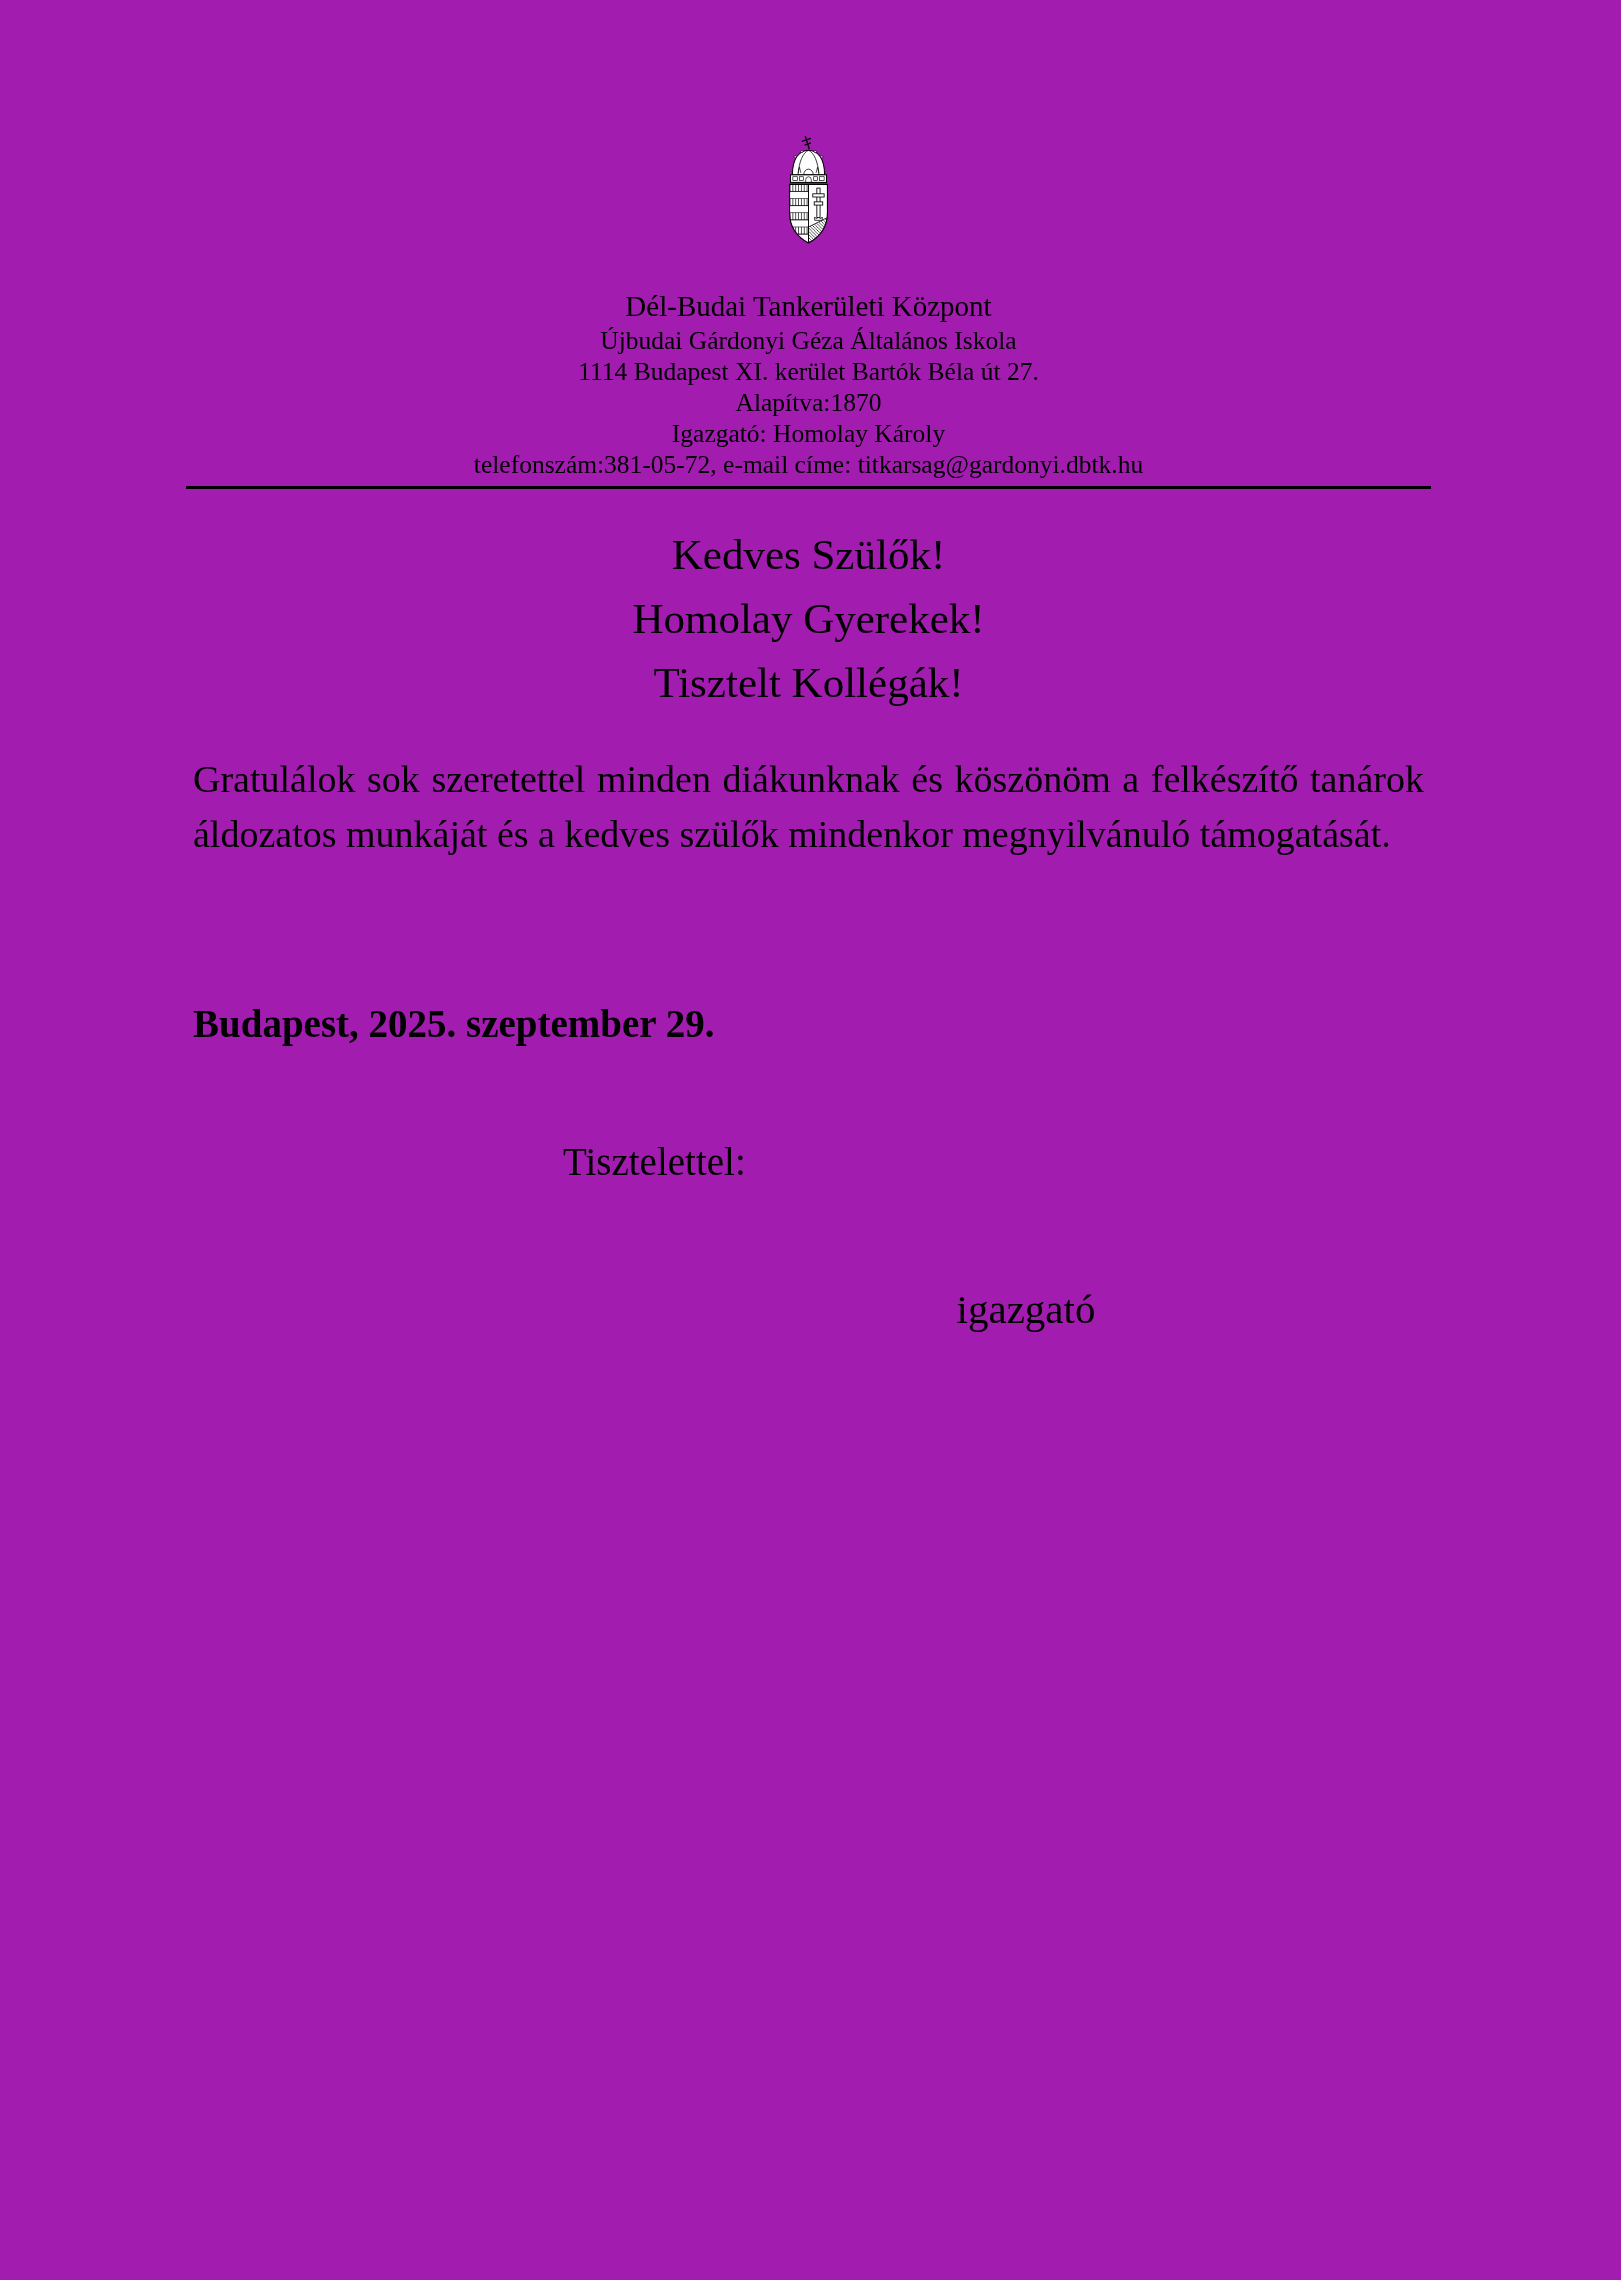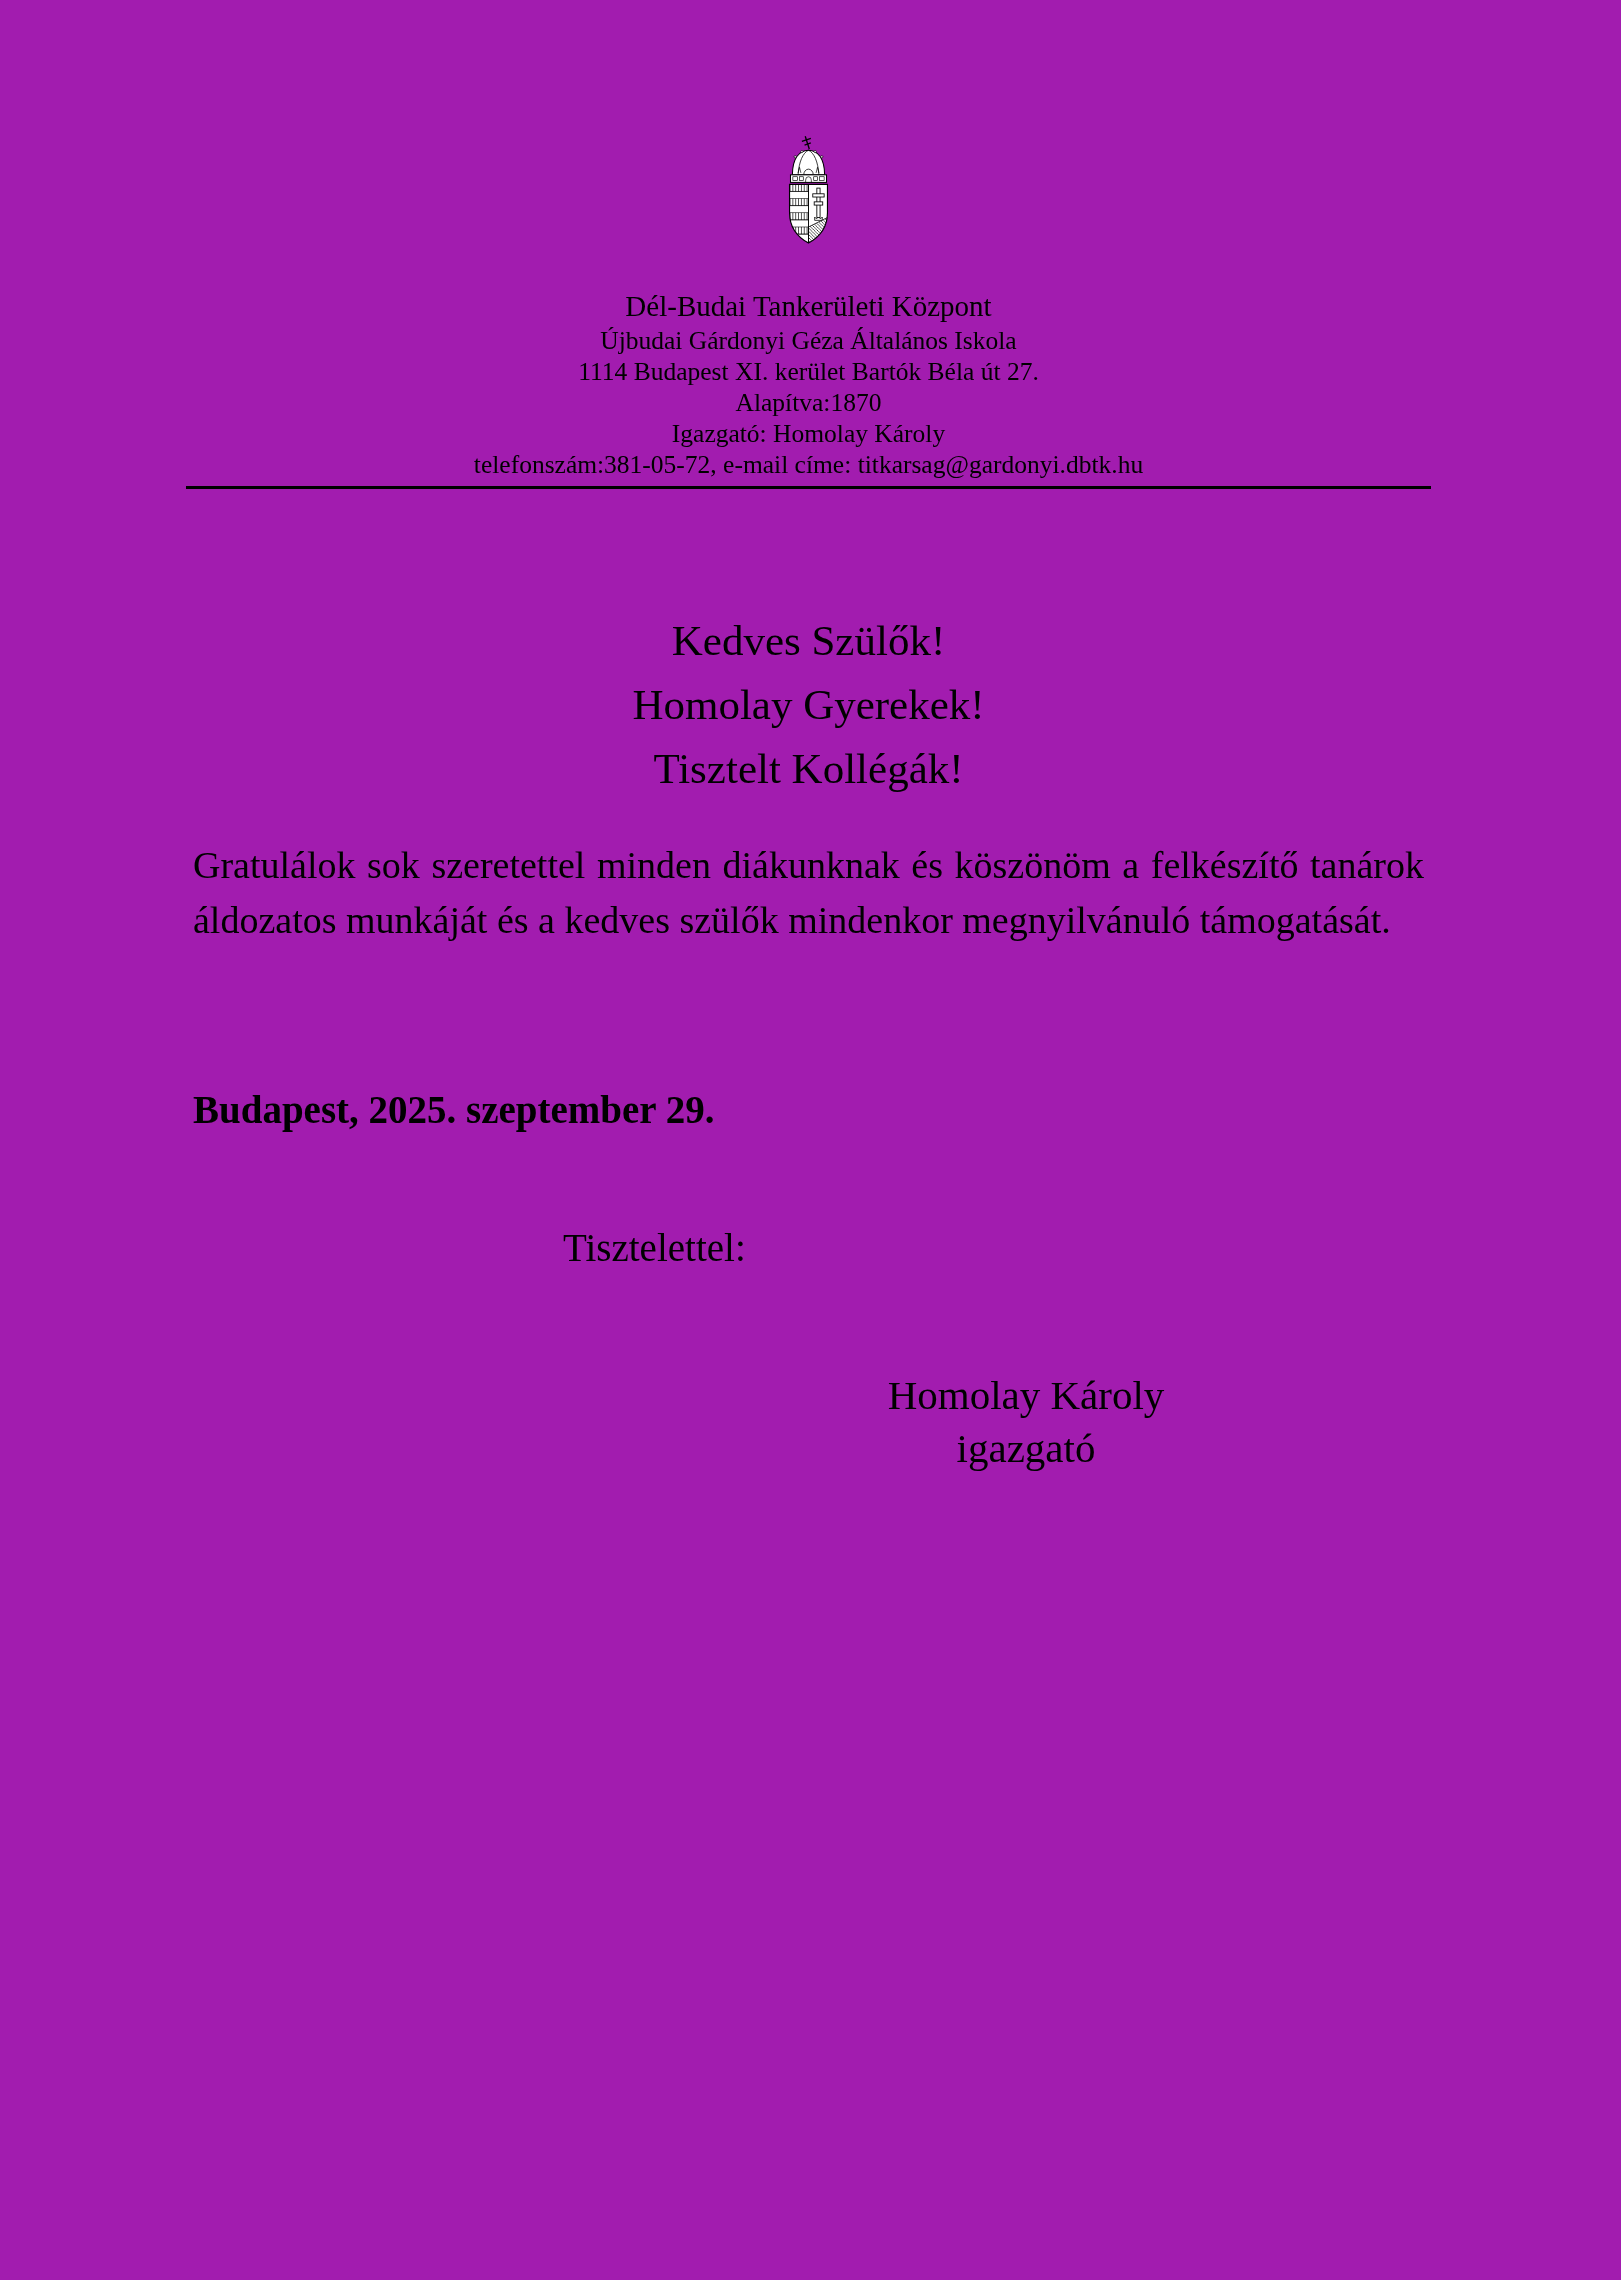--- a/index.html
+++ b/index.html
@@ -32,21 +32,21 @@
     font-size: 29px;
     line-height: 37px;
   }
   .header-rule {
     height: 0;
     border-bottom: 3.9px solid #000000;
     margin: 5.9px -6.9px 0 -6.9px;
   }
   
   .salutation {
-    margin-top: 120px;
+    margin-top: 34px;
     text-align: center;
     font-size: 43px;
     line-height: 64px;
   }
   
   .para {
     font-size: 38px;
     line-height: 55px;
     text-align: justify;
     text-justify: inter-word;
@@ -157,19 +157,18 @@
       <div>Tisztelt Kollégák!</div>
     </div>
 
     <p class="para para-2">Gratulálok sok szeretettel minden diákunknak és köszönöm a felkészítő tanárok áldozatos munkáját és a kedves szülők mindenkor megnyilvánuló támogatását.</p>
 
     <div class="date-line">Budapest, 2025. szeptember 29.</div>
 
     <div class="closing">Tisztelettel:</div>
 
     <div class="signature">
-      <div>Homolay Károly</div>
       <div>igazgató</div>
     </div>
 
   </div>
 </div>
 
 
 </body></html>

